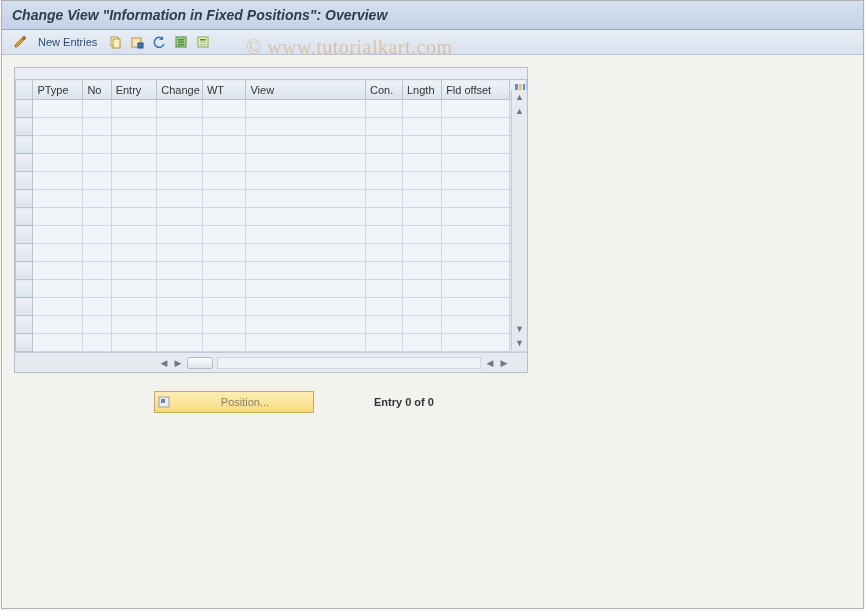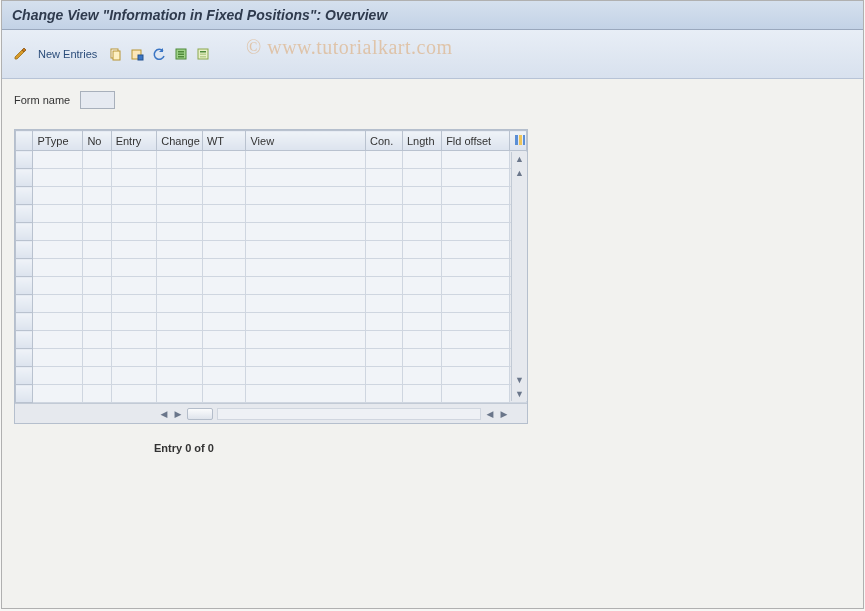--- a/index.html
+++ b/index.html
@@ -25,21 +25,21 @@
     border-bottom: 1px solid #9aa8bd;
     padding: 6px 10px;
     font-weight: bold;
     font-style: italic;
     font-size: 14px;
     color: #2f3b4e;
   }
   .toolbar {
     background: linear-gradient(to bottom, #e8eef6 0%, #d8e1ee 100%);
     border-bottom: 1px solid #b7c3d6;
-    padding: 16px 10px;
+    padding: 4px 10px;
     display: flex;
     align-items: center;
     gap: 6px;
   }
   .tool-icon {
     width: 16px; height: 16px;
     display: inline-flex;
     align-items: center; justify-content: center;
     cursor: pointer;
   }
@@ -63,20 +63,21 @@
   .table-wrap {
     border: 1px solid #b5bfcd;
     width: 514px;
     background: #e9edf3;
     position: relative;
   }
   .table {
     border-collapse: collapse;
     width: 100%;
     table-layout: fixed;
+    margin-top: 11px;
   }
   .table th {
     background: linear-gradient(to bottom, #eff3f8 0%, #dce3ee 100%);
     border: 1px solid #b9c2cf;
     font-weight: normal;
     text-align: left;
     padding: 2px 4px;
     height: 20px;
     font-size: 11px;
     color: #333;
@@ -224,24 +225,20 @@
       <svg width="14" height="14" viewBox="0 0 14 14">
           <rect x="2" y="2" width="10" height="10" fill="#e7efc9" stroke="#8aa84f"></rect>
           <rect x="4" y="4" width="6" height="1.5" fill="#4f8a3a"></rect>
           <rect x="4" y="6.5" width="6" height="1.5" fill="#b8cf8d"></rect>
           <rect x="4" y="9" width="6" height="1.5" fill="#b8cf8d"></rect>
         </svg>
     </span>
   </div>
 
   <div class="content">
-    <div class="form-row">
-      <span class="form-label">Form name</span>
-      <input class="form-input" type="text" value="" style="">
-    </div>
 
     <div class="table-wrap">
       <table class="table">
         <thead>
           <tr>
             <th class="sel"></th>
             <th style="width:46px">PType</th>
             <th style="width:26px">No</th>
             <th style="width:42px">Entry</th>
             <th style="width:42px">Change</th>
@@ -456,19 +453,28 @@
         <span class="hscroll-arrow">▶</span>
         <div class="hscroll-thumb"></div>
         <div class="hscroll-track"></div>
         <span class="hscroll-arrow">◀</span>
         <span class="hscroll-arrow">▶</span>
         <div style="width:16px"></div>
       </div>
     </div>
 
     <div class="footer-row">
+      <div class="position-btn">
+        <span class="ico">
+          <svg width="12" height="12" viewBox="0 0 12 12">
+              <rect x="1" y="1" width="10" height="10" fill="#e9ecef" stroke="#9aa2ad"></rect>
+              <rect x="3" y="3" width="4" height="4" fill="#6f88aa"></rect>
+            </svg>
+        </span>
+        <span class="lbl">Position...</span>
+      </div>
       <span class="entry-text">Entry 0 of 0</span>
     </div>
   </div>
 
 </div>
 
 <div class="watermark">© www.tutorialkart.com</div>
 
 </body></html>

